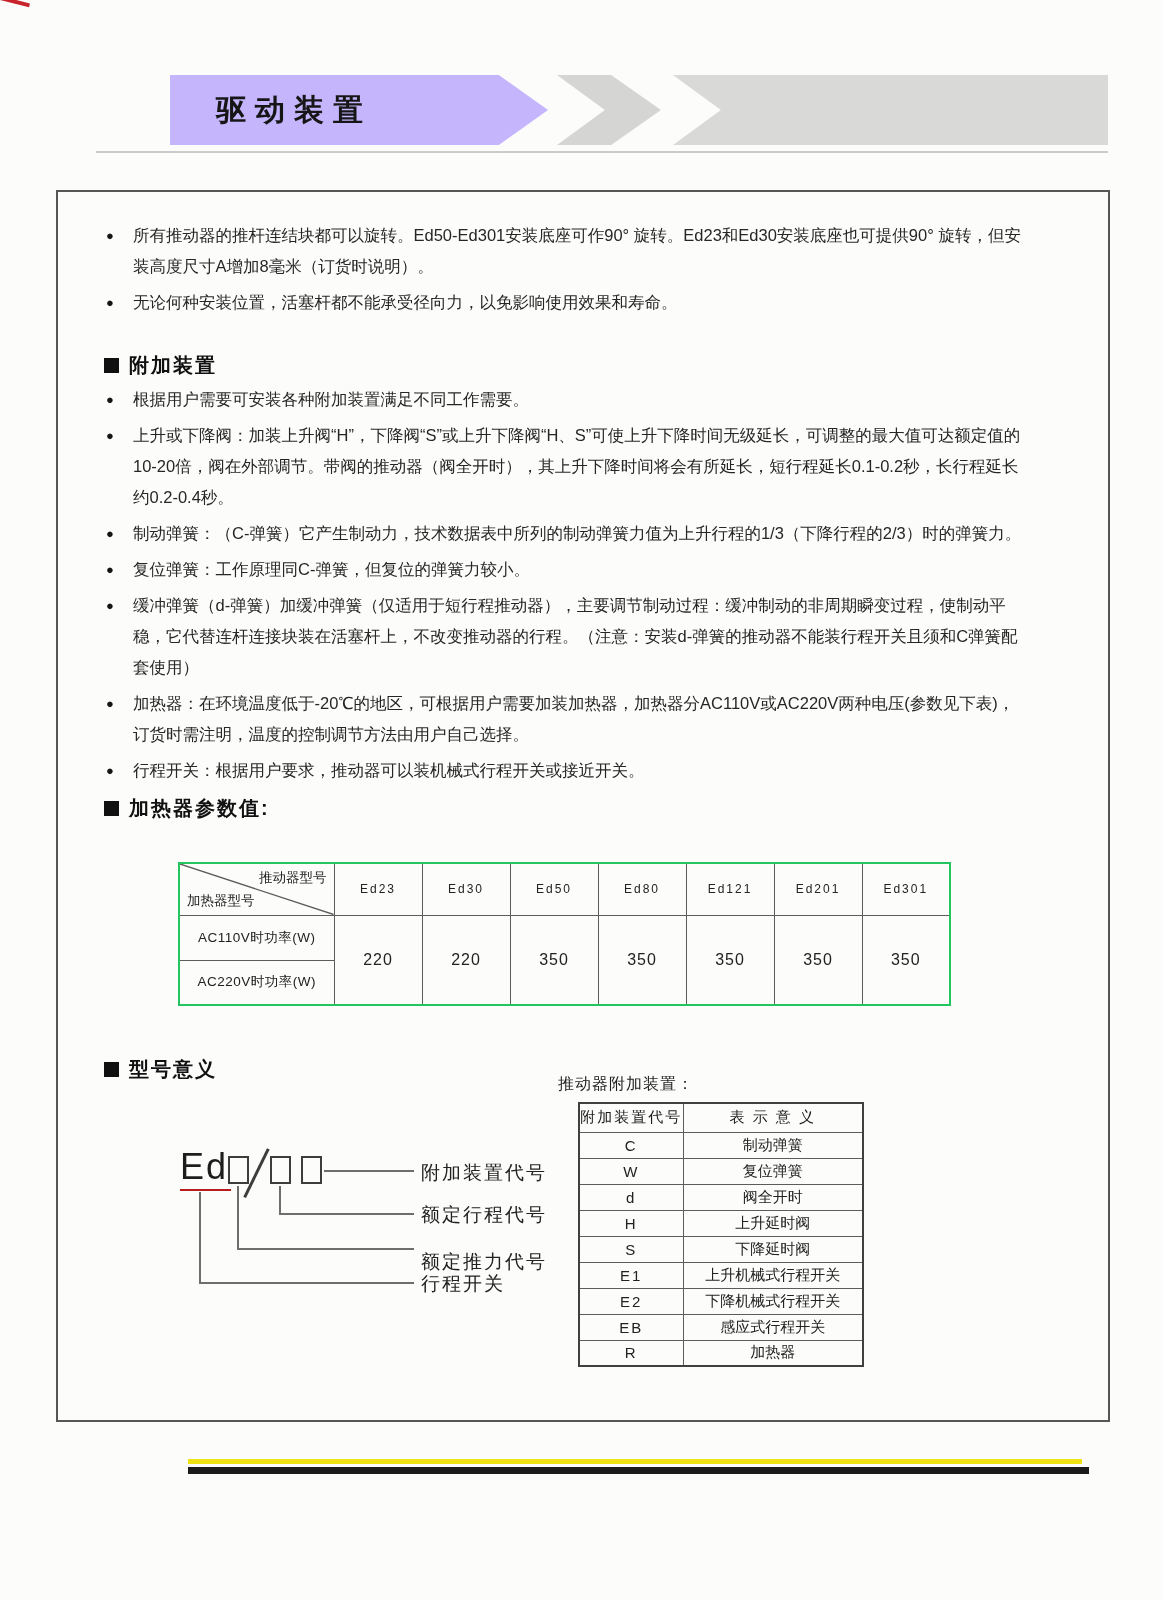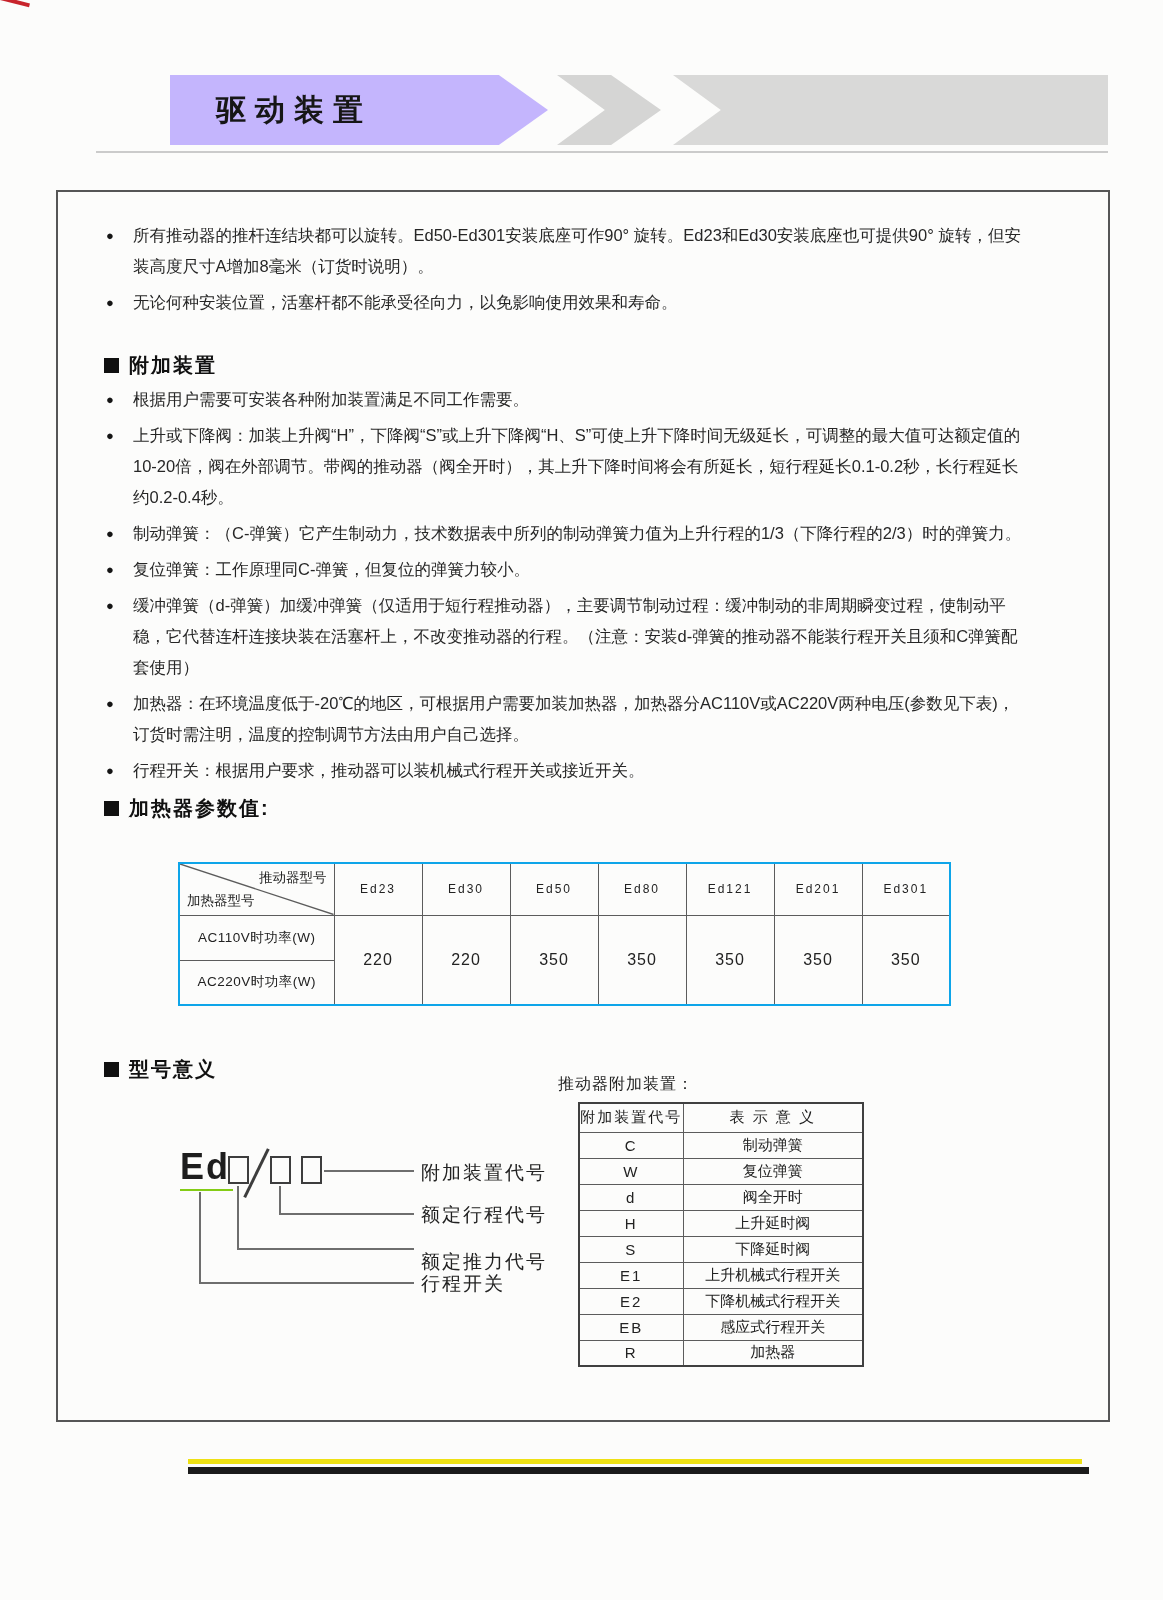--- a/index.html
+++ b/index.html
@@ -41,35 +41,35 @@
   
   .section-header { position:absolute; display:flex; align-items:center; gap:10px; }
   .sq { width:15px; height:15px; background:#101010; flex:0 0 auto; }
   .section-title { font-size:20px; font-weight:bold; color:#111; letter-spacing:2px; }
   #h-add    { left:104px; top:352px; }
   #h-heater { left:104px; top:795px; }
   #h-model  { left:104px; top:1056px; }
 
   
   .heater-table { position:absolute; left:178px; top:862px; border-collapse:collapse;
-    border:2px solid #0ea5e9; }
+    border:2px solid #22c55e; }
   .heater-table td { border:1px solid #5c5c5c; text-align:center; color:#222;
     background:transparent; }
   .diag-cell { position:relative; width:155px; height:52px; padding:0; }
   .diag-svg { position:absolute; left:0; top:0; width:100%; height:100%; display:block; }
   .corner-top { position:absolute; top:5px; right:7px; font-size:13.5px; color:#222; }
   .corner-bottom { position:absolute; bottom:5px; left:7px; font-size:13.5px; color:#222; }
   .colh { width:88px; height:52px; font-size:12px; letter-spacing:2px; }
   .rowlabel { height:45px; font-size:13.5px; letter-spacing:0.5px; }
   .val { font-size:16px; letter-spacing:1px; }
 
   
   .model-prefix { position:absolute; left:180px; top:1146px; font-size:36px;
-    color:#1d1d1d; border-bottom:2px solid #84cc16; padding:0 3px 1px 0;
-    letter-spacing:2px; font-weight:700; }
+    color:#1d1d1d; border-bottom:2px solid #b91c1c; padding:0 3px 1px 0;
+    letter-spacing:2px; font-weight:400; }
   .mbox { position:absolute; width:21px; height:28px; border:2px solid #3d3d3d; }
   #mbox1 { left:228px; top:1156px; }
   #mbox2 { left:270px; top:1156px; }
   #mbox3 { left:301px; top:1156px; }
   .slash { position:absolute; left:255px; top:1146px; width:2.5px; height:54px;
     background:#3d3d3d; transform:rotate(26deg); }
   .l { position:absolute; background:#6e6e6e; }
   #l1  { left:324px; top:1170px; width:90px; height:1.5px; }
   #l2v { left:279px; top:1186px; width:1.5px; height:27px; }
   #l2h { left:279px; top:1213px; width:135px; height:1.5px; }

